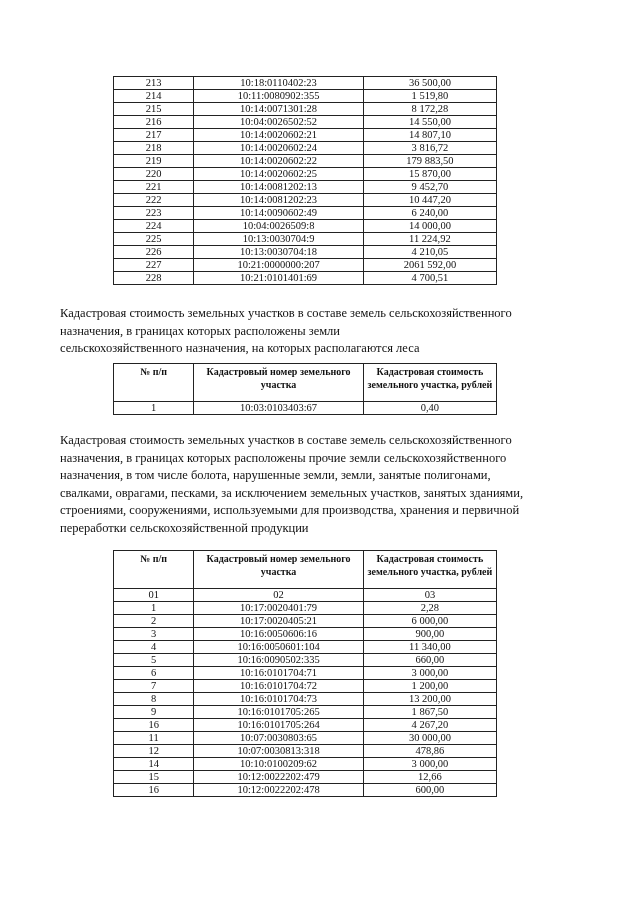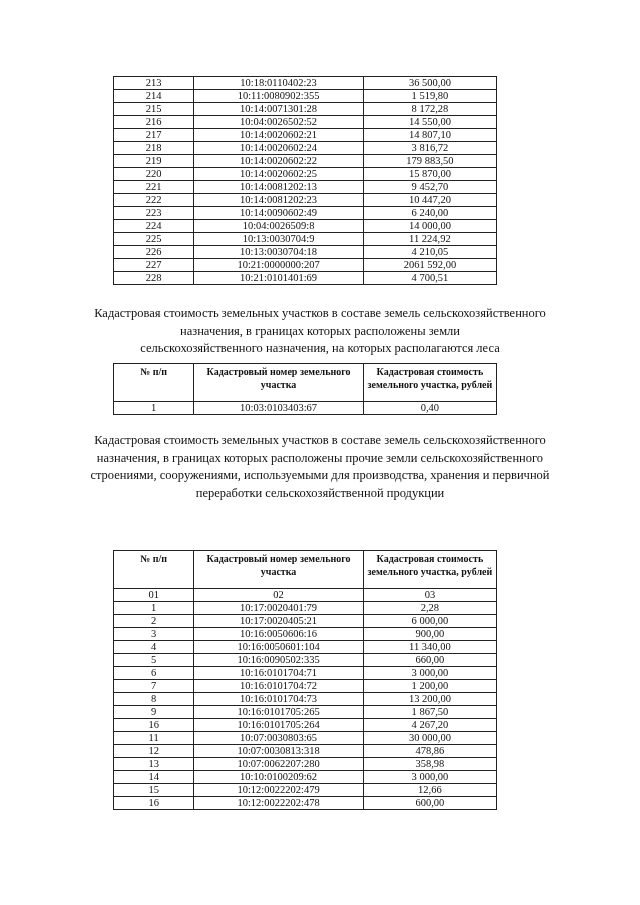--- a/index.html
+++ b/index.html
@@ -8,21 +8,21 @@
   table { border-collapse:collapse; position:absolute; left:113px; width:384px;
           font-family:"Liberation Serif", serif; font-size:10.5px; }
   td, th { border:1px solid #222; text-align:center; padding:0; line-height:12px; height:12px; }
   col.c1 { width:73px; } col.c2 { width:154px; } col.c3 { width:121px; }
   th { font-weight:bold; font-size:10px; vertical-align:top; line-height:13px; padding-top:1px; }
   .t1 { top:76px; }
   .t2 { top:363px; }
   .t3 { top:550px; }
   .t2 th, .t3 th { height:36px;margin-top:9px; }
   .t3 tr.num td { font-weight:normal; }
-  .caption { position:absolute; left:60px; width:520px; text-align:center;
+  .caption { position:absolute; left:60px; width:520px; 
              font-size:12.5px; line-height:17.5px; }
   .cap1 { top:305px; }
   .cap2 { top:432px; }
 </style>
 </head>
 <body>
 
 <table class="t1">
   <colgroup>
       <col class="c1">
@@ -137,20 +137,22 @@
         <td>1</td>
         <td>10:03:0103403:67</td>
         <td>0,40</td>
       </tr>
     </tbody>
 </table>
 
 <div class="caption cap2">
   <div>Кадастровая стоимость земельных участков в составе земель сельскохозяйственного</div>
   <div>назначения, в границах которых расположены прочие земли сельскохозяйственного</div>
+  <div>назначения, в том числе болота, нарушенные земли, земли, занятые полигонами,</div>
+  <div>свалками, оврагами, песками, за исключением земельных участков, занятых зданиями,</div>
   <div>строениями, сооружениями, используемыми для производства, хранения и первичной</div>
   <div>переработки сельскохозяйственной продукции</div>
 </div>
 
 <table class="t3">
   <colgroup>
       <col class="c1">
       <col class="c2">
       <col class="c3">
     </colgroup>
@@ -221,25 +223,20 @@
         <td>11</td>
         <td>10:07:0030803:65</td>
         <td>30 000,00</td>
       </tr>
       <tr>
         <td>12</td>
         <td>10:07:0030813:318</td>
         <td>478,86</td>
       </tr>
       <tr>
-        <td>13</td>
-        <td>10:07:0062207:280</td>
-        <td>358,98</td>
-      </tr>
-      <tr>
         <td>14</td>
         <td>10:10:0100209:62</td>
         <td>3 000,00</td>
       </tr>
       <tr>
         <td>15</td>
         <td>10:12:0022202:479</td>
         <td>12,66</td>
       </tr>
       <tr>

